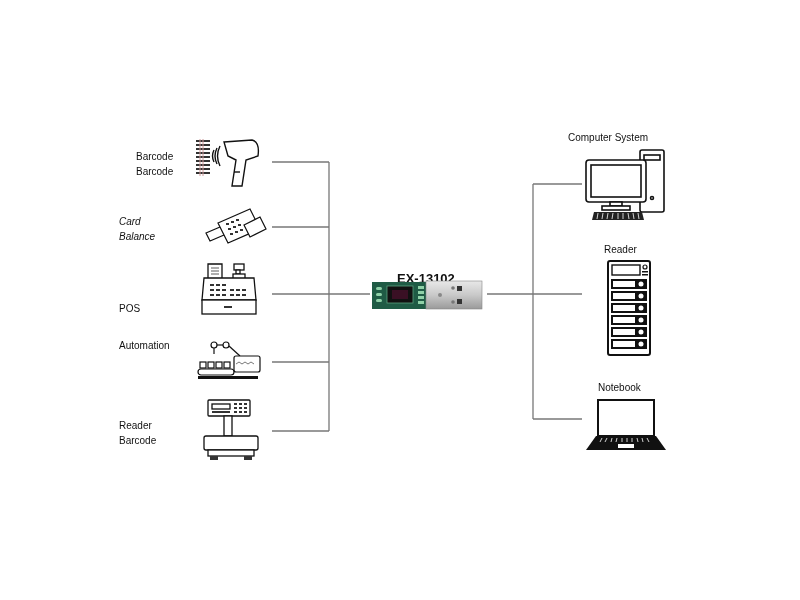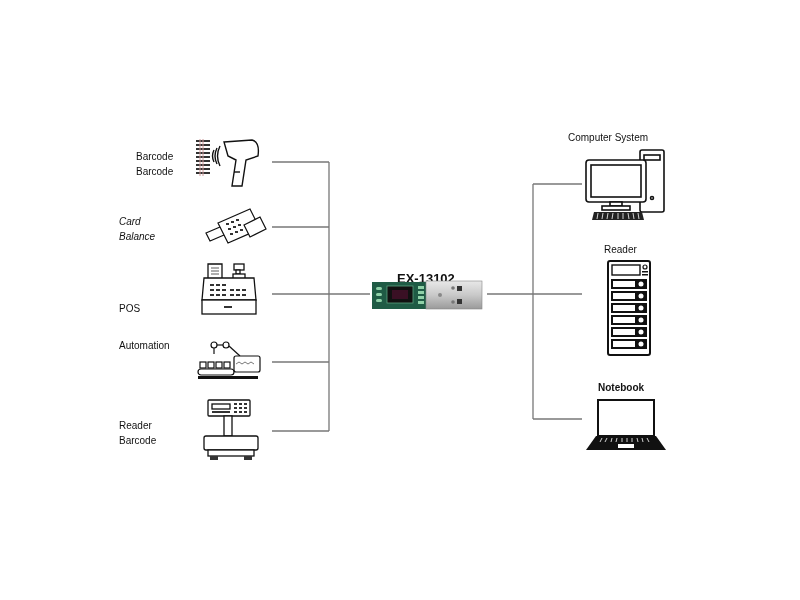--- a/index.html
+++ b/index.html
@@ -190,21 +190,21 @@
   <rect x="54" y="1" width="56" height="28" fill="url(#metal)" stroke="#888" stroke-width="0.6"></rect>
   <circle cx="68" cy="15" r="2" fill="#888"></circle>
   <circle cx="81" cy="8" r="1.8" fill="#777"></circle>
     <rect x="85" y="6" width="5" height="5" fill="#333"></rect>
   <circle cx="81" cy="22" r="1.8" fill="#777"></circle>
     <rect x="85" y="19" width="5" height="5" fill="#333"></rect>
 </svg>
 
 <div class="lbl" style="left:568px;top:130px;">Computer System</div>
 <div class="lbl" style="left:604px;top:242px;">Reader</div>
-<div class="lbl" style="left:598px;top:380px;font-weight:bold;">Notebook</div>
+<div class="lbl" style="left:598px;top:380px;">Notebook</div>
 
 <svg class="icon" style="left:584px;top:148px;" width="86" height="74" viewBox="0 0 86 74">
   <g stroke="#111" stroke-width="1.6" fill="#fff">
     <rect x="56" y="2" width="24" height="62" rx="2"></rect>
     <rect x="60" y="7" width="16" height="5"></rect>
     <circle cx="68" cy="50" r="1.5"></circle>
     <rect x="2" y="12" width="60" height="42" rx="3"></rect>
     <rect x="7" y="17" width="50" height="32"></rect>
     <rect x="26" y="54" width="12" height="4"></rect>
     <rect x="18" y="58" width="28" height="4"></rect>

